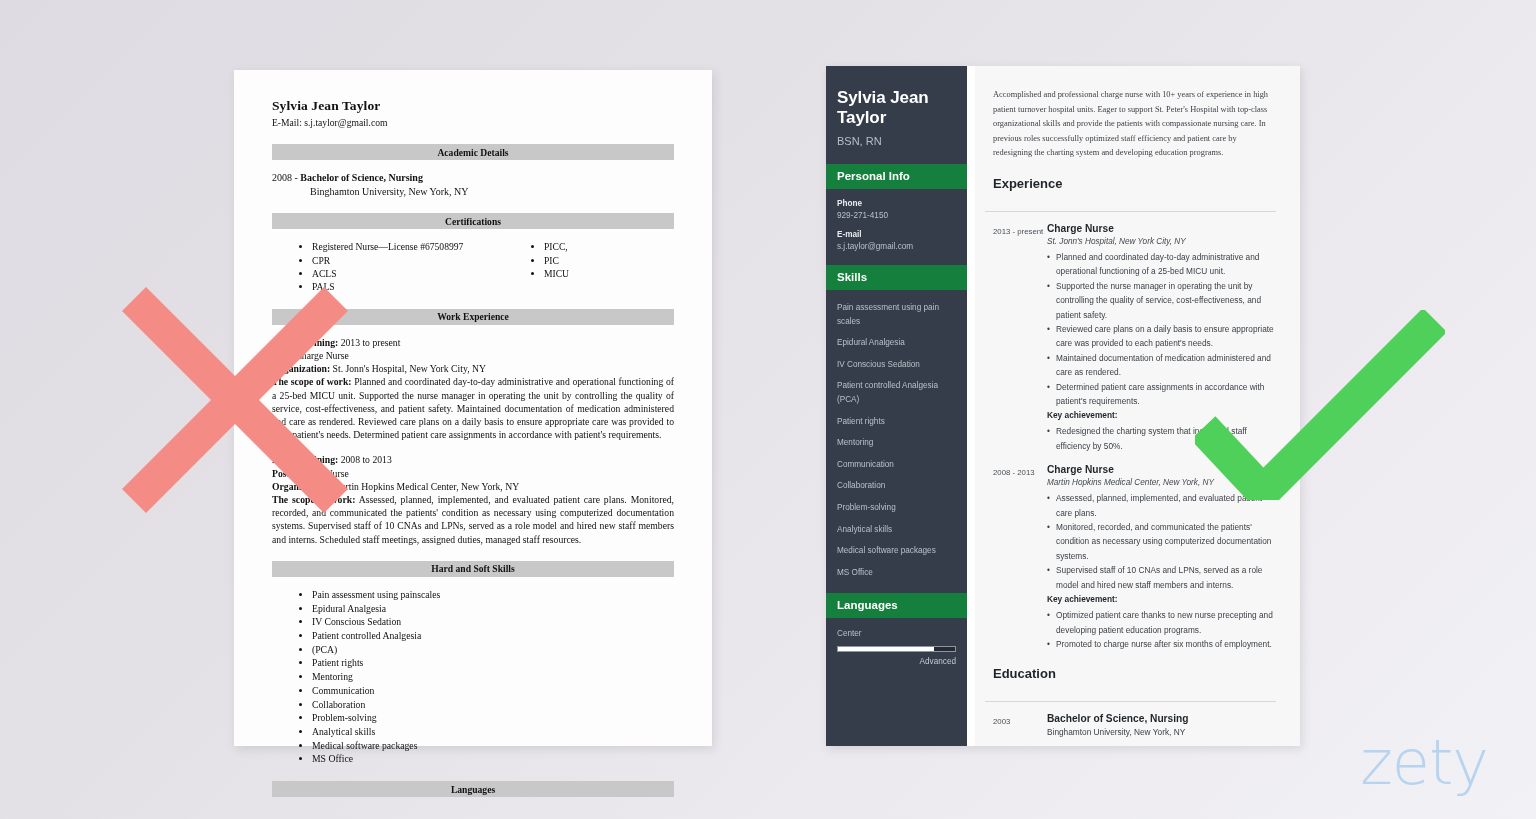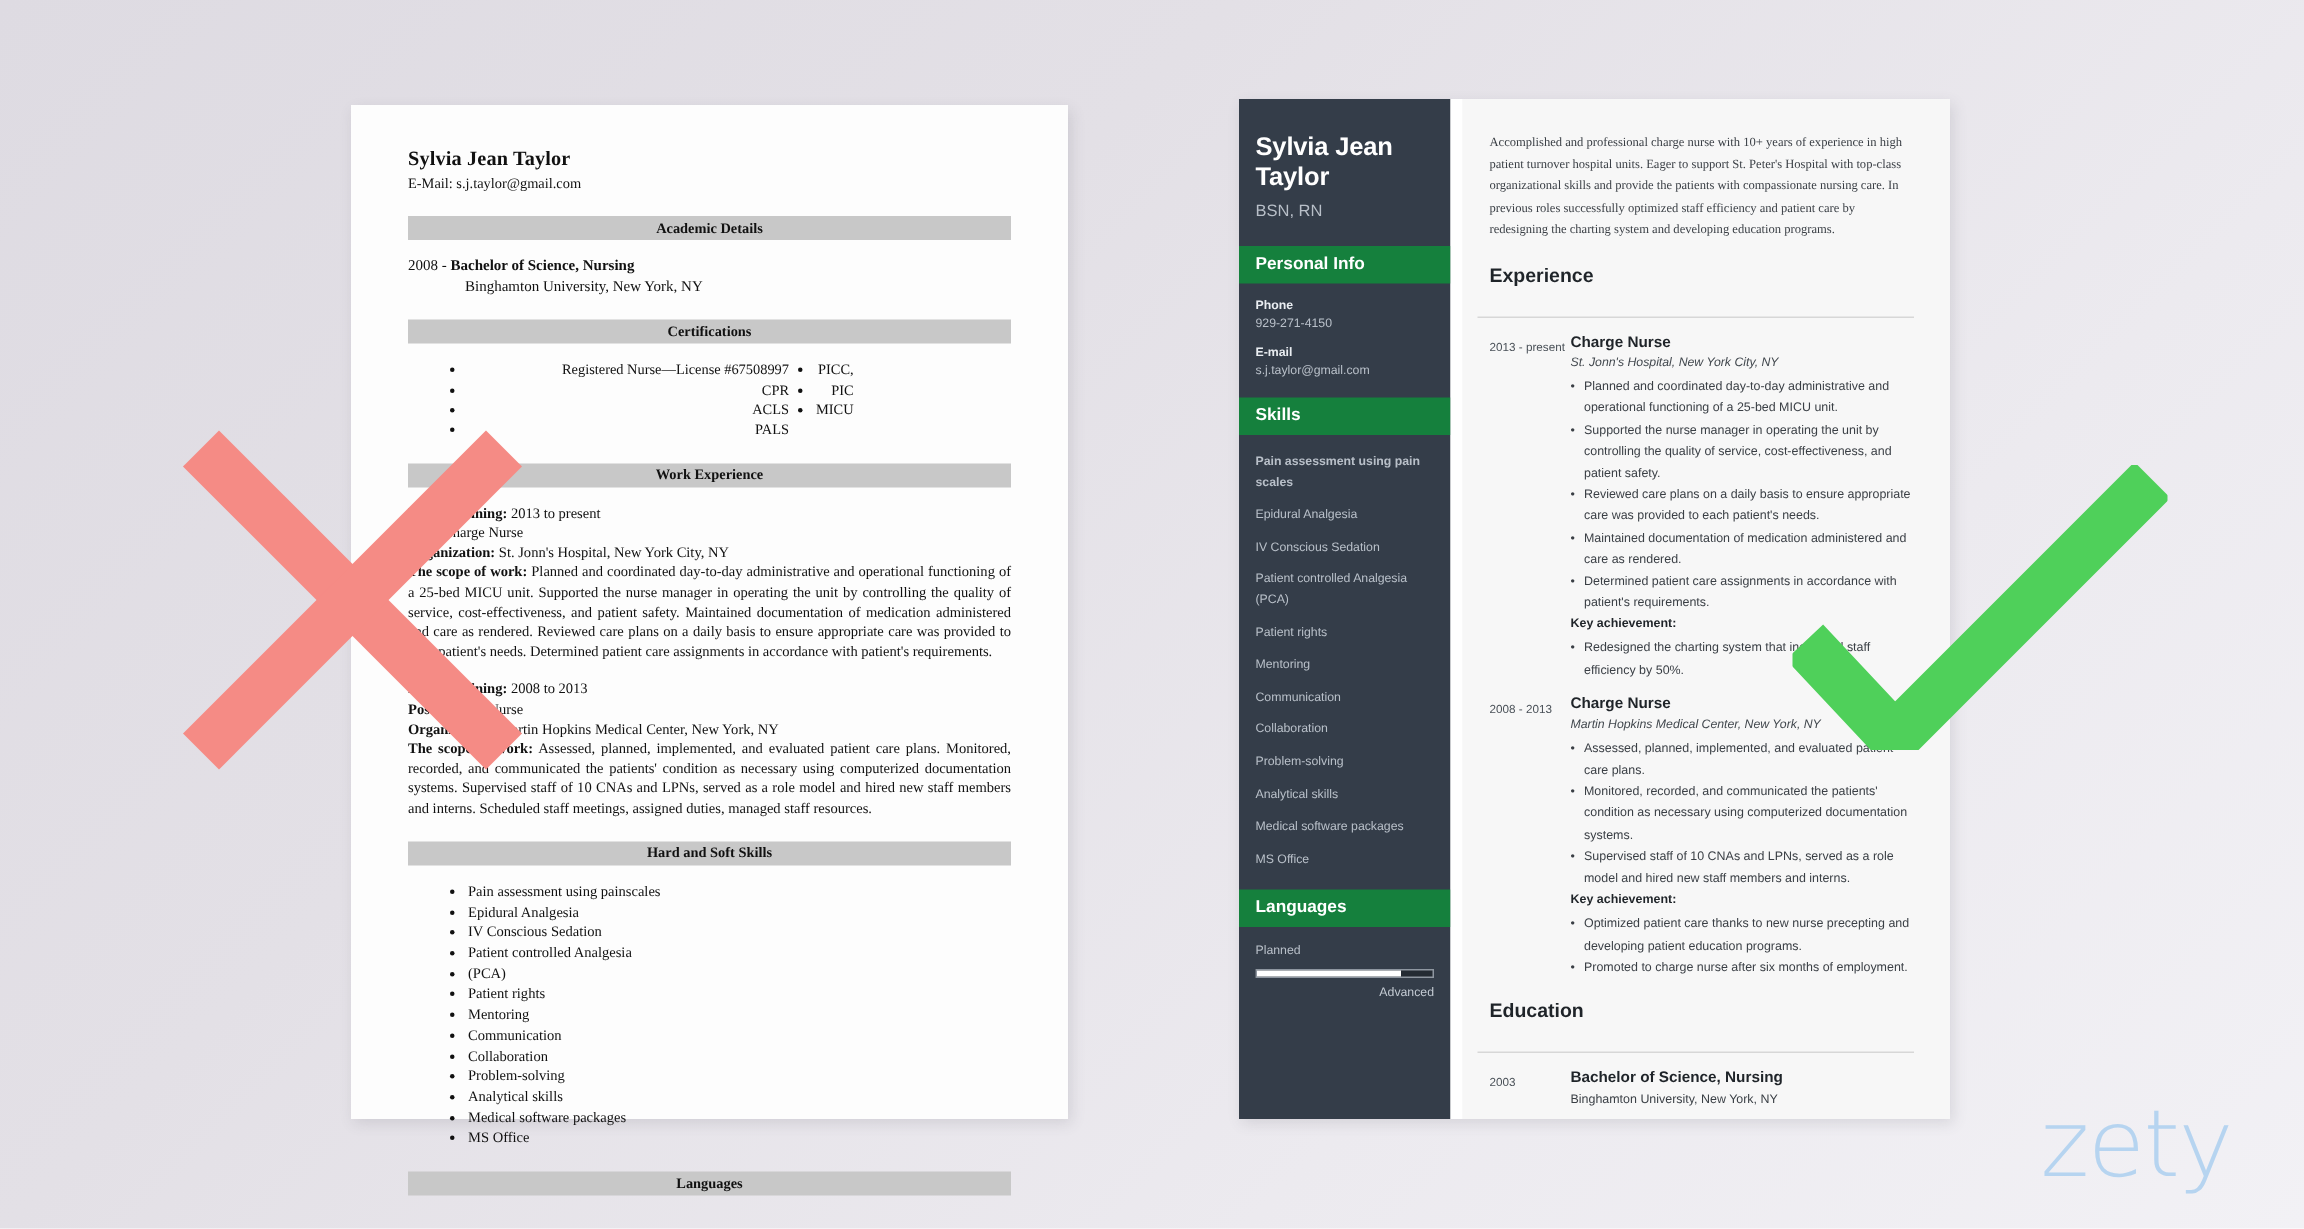--- a/index.html
+++ b/index.html
@@ -34,21 +34,21 @@
     text-align: center;
     font-weight: bold;
     font-size: 9.6px;
     padding: 2.5px 0 2.5px 0;
     margin: 15px 0 11px 0;
   }
   .bad-edu-line { font-size: 10px; line-height: 13.5px; }
   .bad-edu-line b { font-weight: bold; }
   .bad-edu-sub { font-size: 10px; padding-left: 38px; line-height: 13.5px; }
   .cert-cols { display: flex; padding-left: 22px; }
-  .cert-cols ul { list-style: disc; padding-left: 18px; text-align: right; }
+  .cert-cols ul { list-style: disc; padding-left: 18px; }
   .cert-cols ul li { font-size: 9.6px; line-height: 13.4px; }
   .cert-col-1 { width: 232px; }
   .bad-job { font-size: 9.7px; line-height: 13.2px; text-align: justify; }
   .bad-job b { font-weight: bold; }
   .bad-job-block { margin-bottom: 12px; }
   .skills-list { list-style: disc; padding-left: 40px; }
   .skills-list li { font-size: 9.7px; line-height: 13.7px; }
 
   
   .resume-good {
@@ -82,21 +82,21 @@
   .side-title { font-size: 11px; color: #b8bfc8; margin-top: 7px; padding-bottom: 17px; }
   .side-sechead {
     background: #15803d;
     color: #ffffff;
     font-size: 11.5px; font-weight: bold;
     padding: 6px 11px 7px 11px;
   }
   .side-label { font-size: 8.2px; font-weight: bold; color: #e9edf1; margin-top: 10px; }
   .side-value { font-size: 8.2px; color: #b9c0c9; margin-top: 3px; }
   .side-skill { font-size: 8.2px; color: #b9c0c9; line-height: 13.6px; margin-top: 8px; }
-  .side-skill:first-child { margin-top: 11px; font-weight: bold; }
+  .side-skill:first-child { margin-top: 11px; }
   .lang-name { font-size: 8.2px; color: #b9c0c9; margin-top: 11px; }
   .lang-bar {
     height: 6px; background: #242b33; margin-top: 8px;
     border: 1px solid #8e96a0; position: relative;
   }
   .lang-bar-fill { position: absolute; left: 0; top: 0; bottom: 0; background: #ffffff; }
   .lang-level { font-size: 8.2px; color: #c3cad2; text-align: right; margin-top: 5px; }
 
   .good-summary { font-size: 8.4px; line-height: 14.6px; color: #3a3f45; padding-left: 8px; font-family: Liberation Serif, serif; }
   .good-sechead {
@@ -227,21 +227,21 @@
       <div class="side-skill"> Collaboration</div>
       <div class="side-skill">Problem-solving</div>
       <div class="side-skill">Analytical skills</div>
       <div class="side-skill">Medical software packages</div>
       <div class="side-skill">MS Office</div>
       <div style="height:14px"></div>
     </div>
 
     <div class="side-sechead">Languages</div>
     <div class="side-pad">
-      <div class="lang-name">Planned</div>
+      <div class="lang-name">Center</div>
       <div class="lang-bar">
         <div class="lang-bar-fill" id="langfill" style="width: 82%;"></div>
       </div>
       <div class="lang-level">Advanced</div>
     </div>
   </div>
 
   <div class="good-gap"></div>
 
   <div class="good-main">

